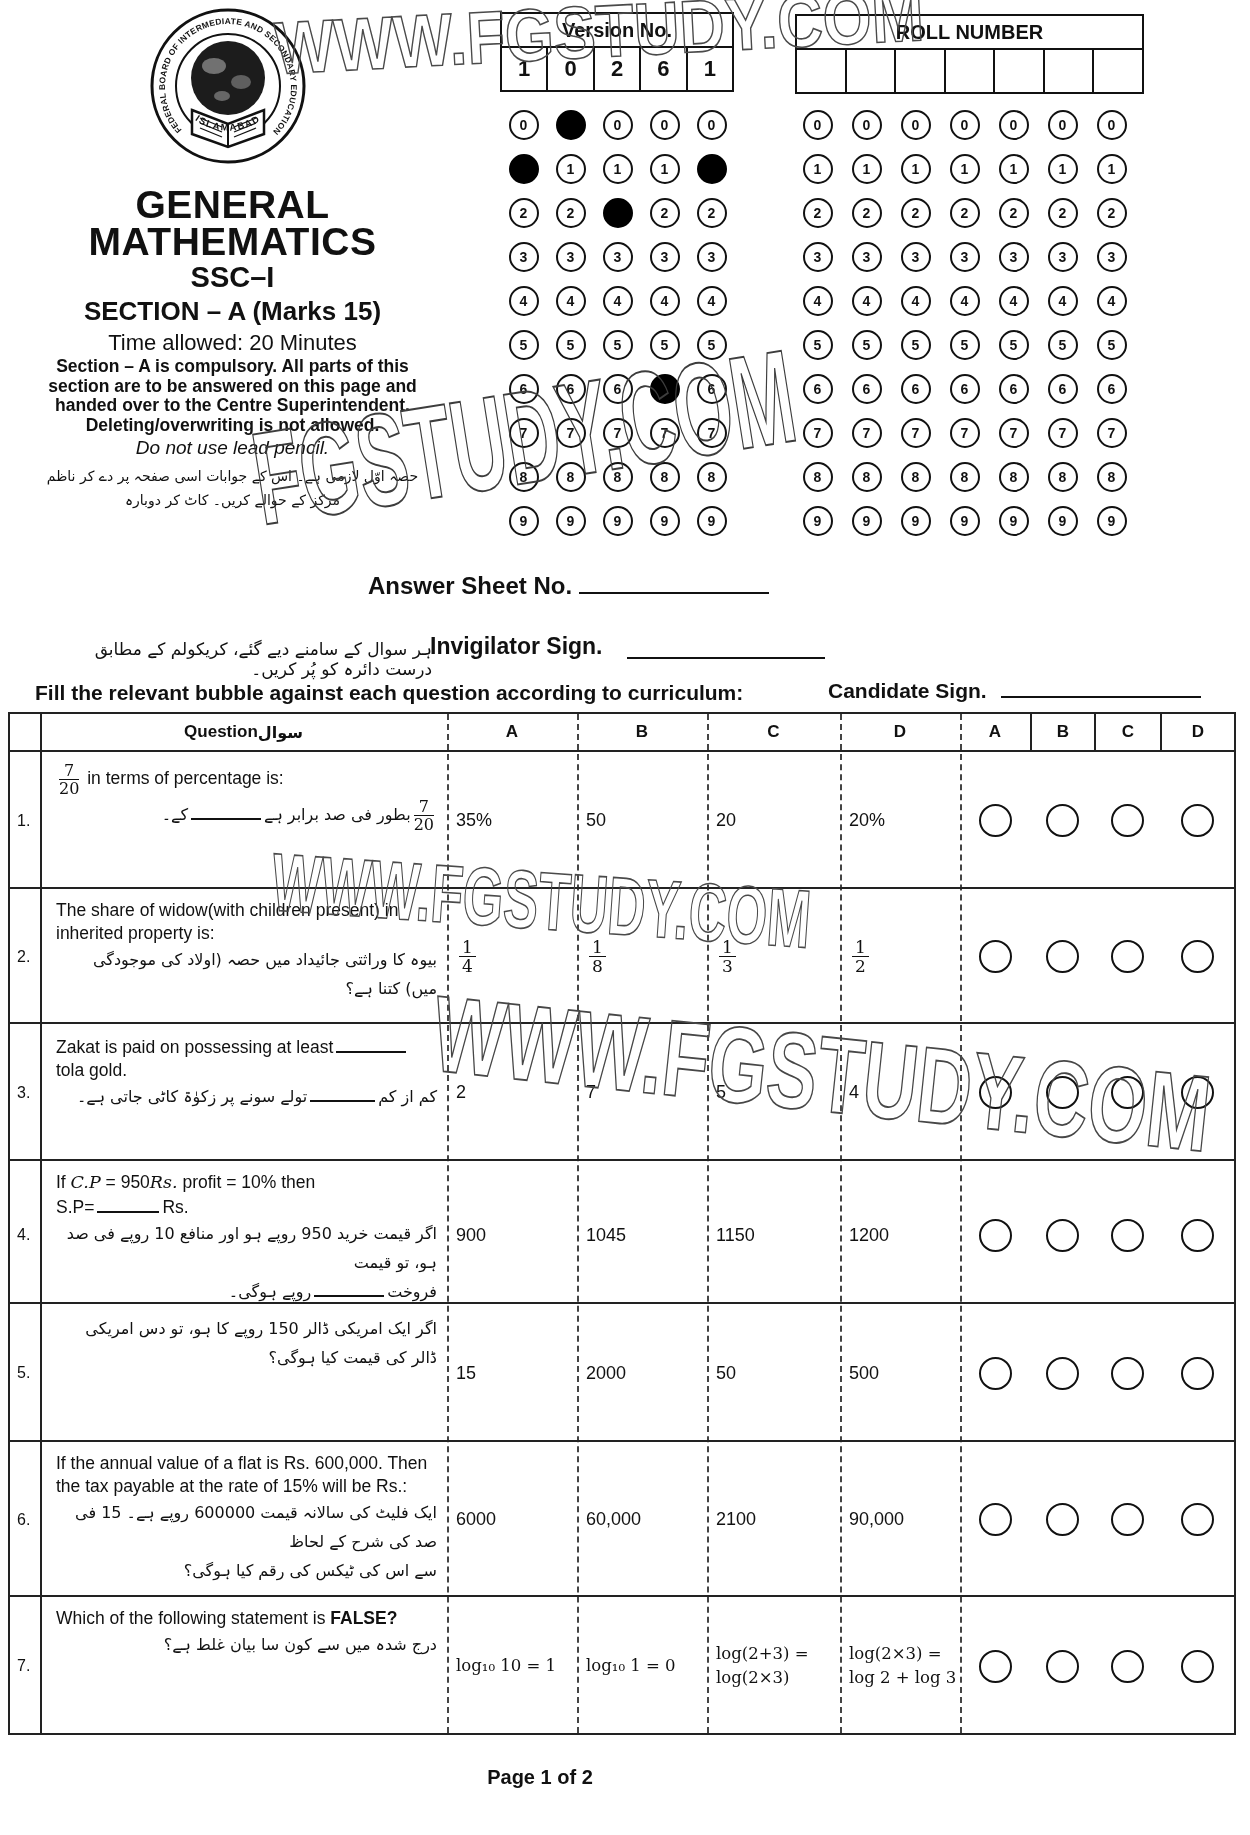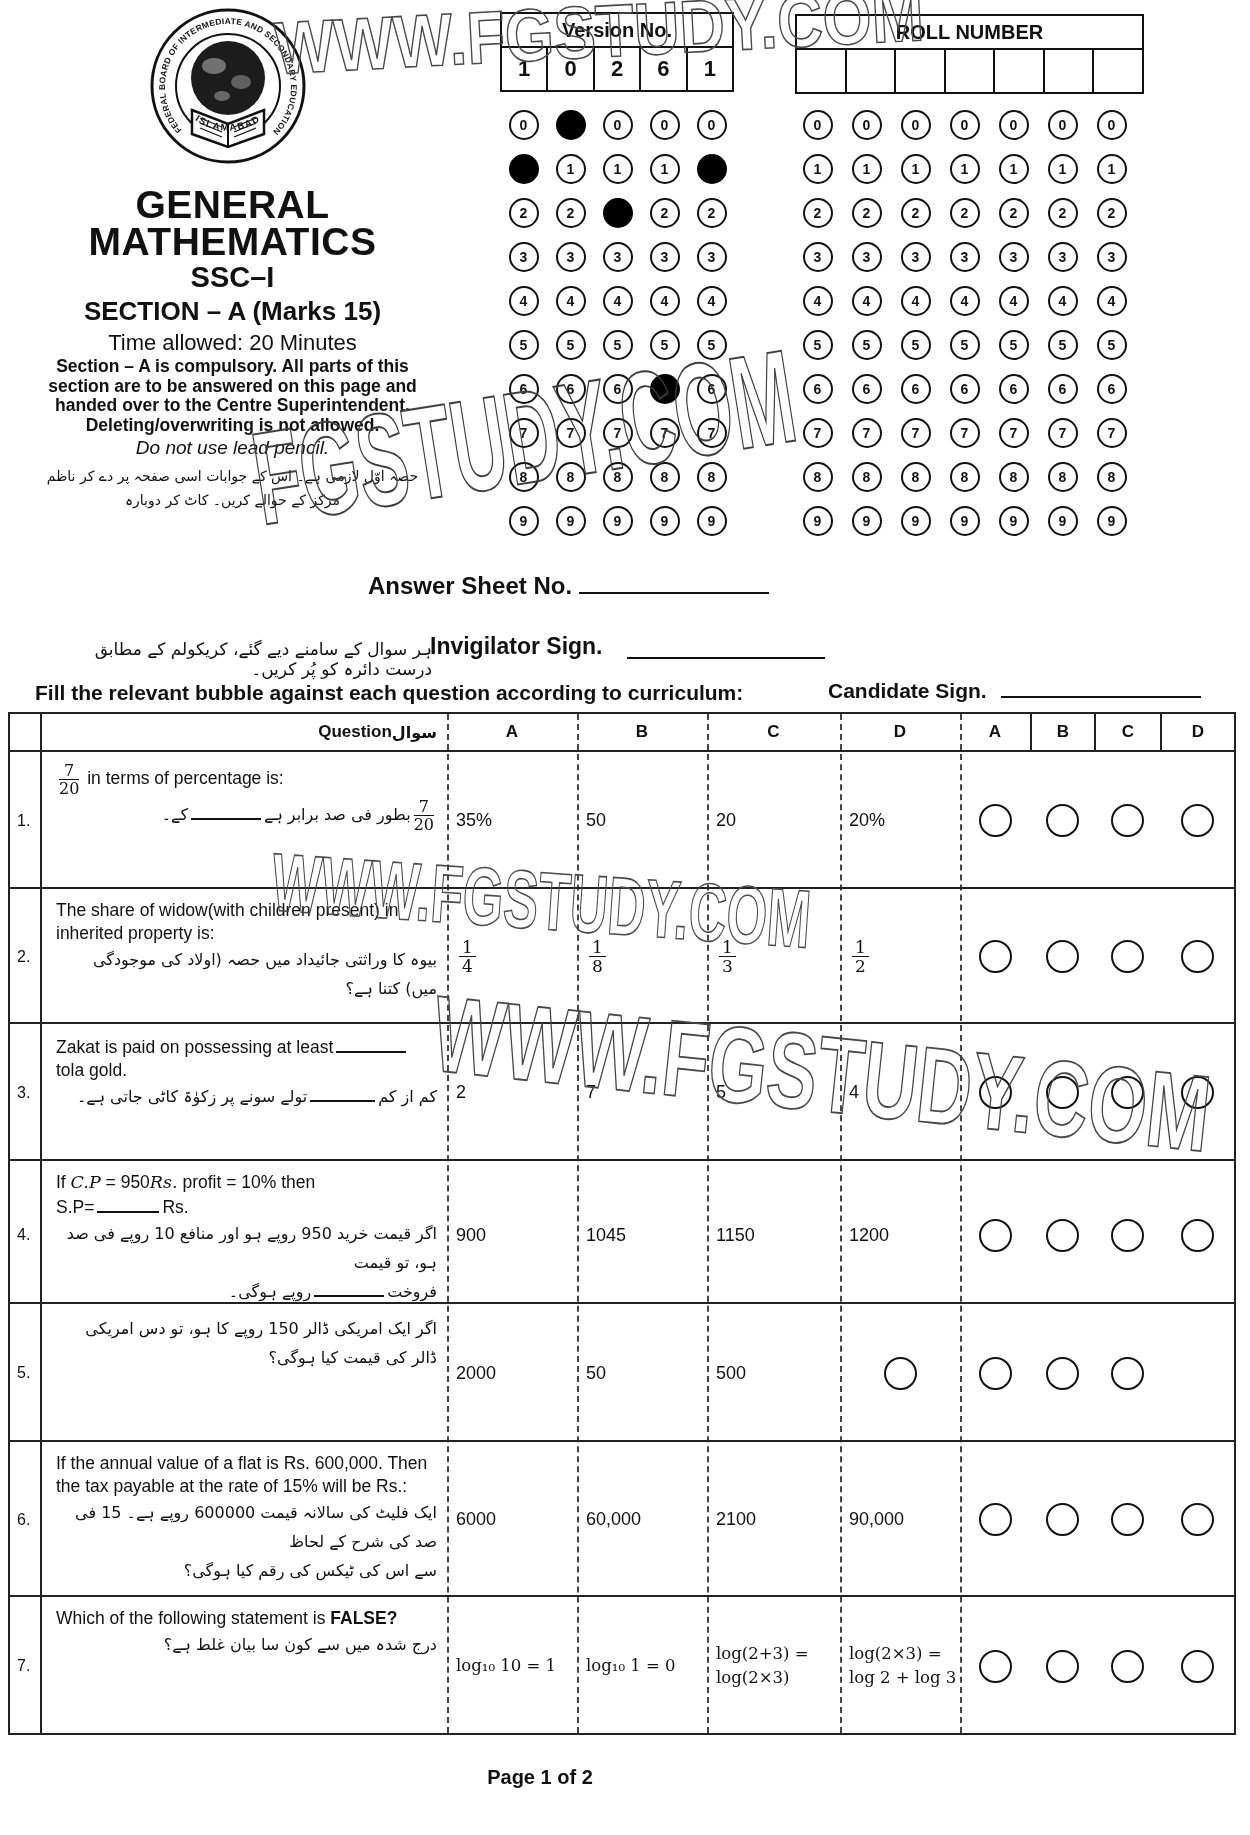--- a/index.html
+++ b/index.html
@@ -59,21 +59,21 @@
   
   #table{position:absolute;left:8px;top:712px;width:1224px;height:1019px;
          border:2px solid #222;box-sizing:content-box;z-index:2;
          --cols:30px 407px 130px 130px 133px 120px 70px 64px 66px 1fr;}
   .vd{position:absolute;top:0;height:100%;width:0;border-left:2px dashed #444;z-index:0;}
   .vs{position:absolute;top:0;height:100%;width:0;border-left:2px solid #222;z-index:0;}
   .trow{position:absolute;left:0;right:0;display:grid;grid-template-columns:var(--cols);z-index:1;}
   .trow.bt{border-top:2px solid #222;}
   .hcell{display:flex;align-items:center;justify-content:center;
          font-weight:bold;font-size:17px;}
-  .hq{justify-content:flex-end;padding:0 10px;}
+  .hq{justify-content:center;padding:0 10px;}
   .hqur{font-weight:bold;font-size:16px;direction:rtl;font-family:"DejaVu Sans",sans-serif;}
   .hb{border-left:2px solid #222;}
   .ncell{display:flex;align-items:center;padding-left:7px;font-size:16px;}
   .qcell{padding:10px 10px 4px 16px;}
   .en{font-size:17.5px;line-height:23px;}
   .ur{direction:rtl;text-align:right;font-size:16px;line-height:29px;padding-left:4px;
       font-family:"DejaVu Sans",sans-serif;}
   .blank{display:inline-block;height:0.95em;border-bottom:2px solid #111;
          vertical-align:baseline;margin:0 3px;}
   .frac{display:inline-block;text-align:center;vertical-align:middle;
@@ -718,20 +718,23 @@
           <div class="bcellr">
             <div class="abubble"></div>
           </div>
         </div>
         <div class="trow bt" style="top: 588px; height: 138px;">
           <div class="ncell">5.</div>
           <div class="qcell">
             <div class="ur"><span>اگر ایک امریکی ڈالر 150 روپے کا ہو، تو دس امریکی ڈالر کی قیمت کیا ہوگی؟</span></div>
           </div>
           <div class="opt">
+            <span>15</span>
+          </div>
+          <div class="opt">
             <span>2000</span>
           </div>
           <div class="opt">
             <span>50</span>
           </div>
           <div class="opt">
             <span>500</span>
           </div>
           <div class="bcellr">
             <div class="abubble"></div>

